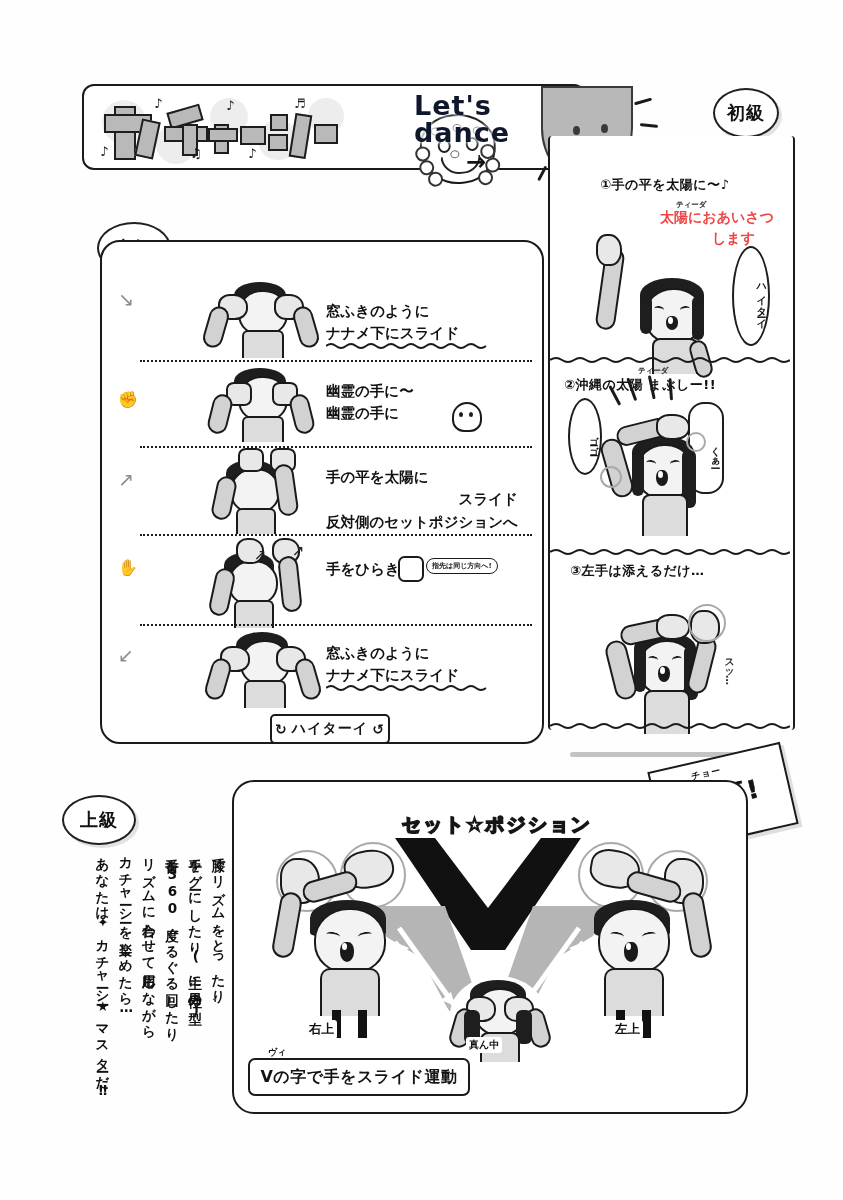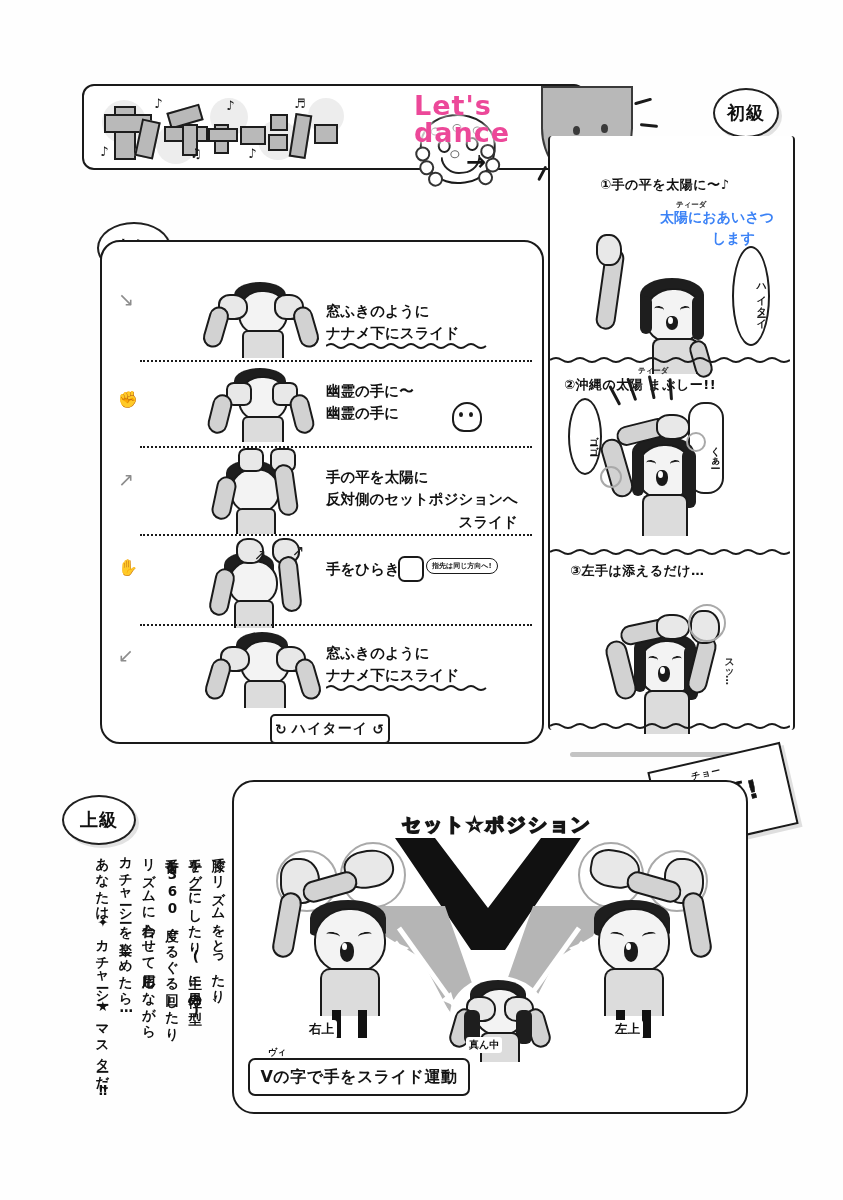--- a/index.html
+++ b/index.html
@@ -21,21 +21,21 @@
   }
   .kblock{
     position:absolute;background:#b9b9b9;border:2.5px solid #1d1d1d;
   }
   .musicnote{position:absolute;font-size:13px;color:#1a1a1a;}
   .halo{position:absolute;border-radius:50%;background:#ededed;}
   .letsdance{
     position:absolute;left:330px;top:6px;width:140px;
     font-family:"DejaVu Sans","Liberation Sans",sans-serif;
     font-weight:bold;font-size:27px;letter-spacing:1px;line-height:1.0;
-    color:#ec4899;text-shadow:0 0 5px #fff,0 0 7px #fff;
+    color:#0f172a;text-shadow:0 0 5px #fff,0 0 7px #fff;
   }
   .ld-arrow{position:absolute;left:382px;top:62px;font-size:24px;font-weight:bold;}
 
   
   #shisa-face{
     position:absolute;left:336px;top:28px;width:72px;height:66px;
     border:2.5px solid #1a1a1a;background:#fff;
     border-radius:46% 52% 44% 50%/44% 46% 54% 52%;
     transform:rotate(-4deg);
   }
@@ -69,21 +69,21 @@
 
   
   #beginner-panel{left:548px;top:136px;width:243px;height:594px;border-radius:4px;
     border-left:2.5px solid #1a1a1a;border-right:2.5px solid #1a1a1a;
     border-top:none;border-bottom:none;}
   .wavy-sep{position:absolute;left:0;width:100%;height:8px;}
   .dotted-sep{position:absolute;left:0;width:100%;border-top:2.5px dotted #1a1a1a;}
 
   .step-head{position:absolute;font-size:13px;font-weight:bold;letter-spacing:.5px;color:#111;}
   .ruby{position:absolute;font-size:7.5px;letter-spacing:0px;color:#222;font-weight:bold;}
-  .sub{position:absolute;font-size:14px;font-weight:bold;color:#3b82f6;text-align:center;}
+  .sub{position:absolute;font-size:14px;font-weight:bold;color:#ef4444;text-align:center;}
 
   
   .sbubble{
     position:absolute;border:2px solid #1d1d1d;background:#fff;
     font-size:10px;font-weight:bold;color:#111;text-align:center;
     writing-mode:vertical-rl;
   }
   .sb-oval{border-radius:50%;}
 
   
@@ -382,22 +382,22 @@
     <div class="hair" style="left:30px;top:8px;width:50px;height:26px;"></div>
     <div class="head" style="left:34px;top:16px;width:46px;height:42px;"></div>
     <div class="hand" style="left:42px;top:-4px;width:22px;height:20px;border-radius:30%;"></div>
     <div class="hand" style="left:74px;top:-4px;width:22px;height:20px;border-radius:30%;"></div>
     <div class="arm" style="left:18px;top:24px;width:16px;height:40px;transform:rotate(12deg);"></div>
     <div class="arm" style="left:80px;top:12px;width:16px;height:48px;transform:rotate(-8deg);"></div>
     <div class="body" style="left:40px;top:56px;width:36px;height:24px;border-radius:6px 6px 0 0;border-bottom:none;"></div>
   </div>
   <div class="step-cap" style="left:326px;top:466px;">
     <div>手の平を太陽に</div>
+    <div style="text-align:right;">スライド</div>
     <div>反対側のセットポジションへ</div>
-    <div style="text-align:right;">スライド</div>
   </div>
   <div class="dotted-sep" style="left:140px;top:534px;width:392px;"></div>
 
   <div class="fig" style="left:196px;top:540px;width:130px;height:86px;">
     <div class="hair" style="left:28px;top:12px;width:50px;height:26px;"></div>
     <div class="head" style="left:32px;top:20px;width:46px;height:42px;"></div>
     <div class="hand" style="left:40px;top:-2px;width:24px;height:22px;"></div>
     <div class="hand" style="left:76px;top:-2px;width:24px;height:22px;"></div>
     <div class="arm" style="left:16px;top:28px;width:16px;height:44px;transform:rotate(12deg);"></div>
     <div class="arm" style="left:84px;top:16px;width:16px;height:52px;transform:rotate(-6deg);"></div>

